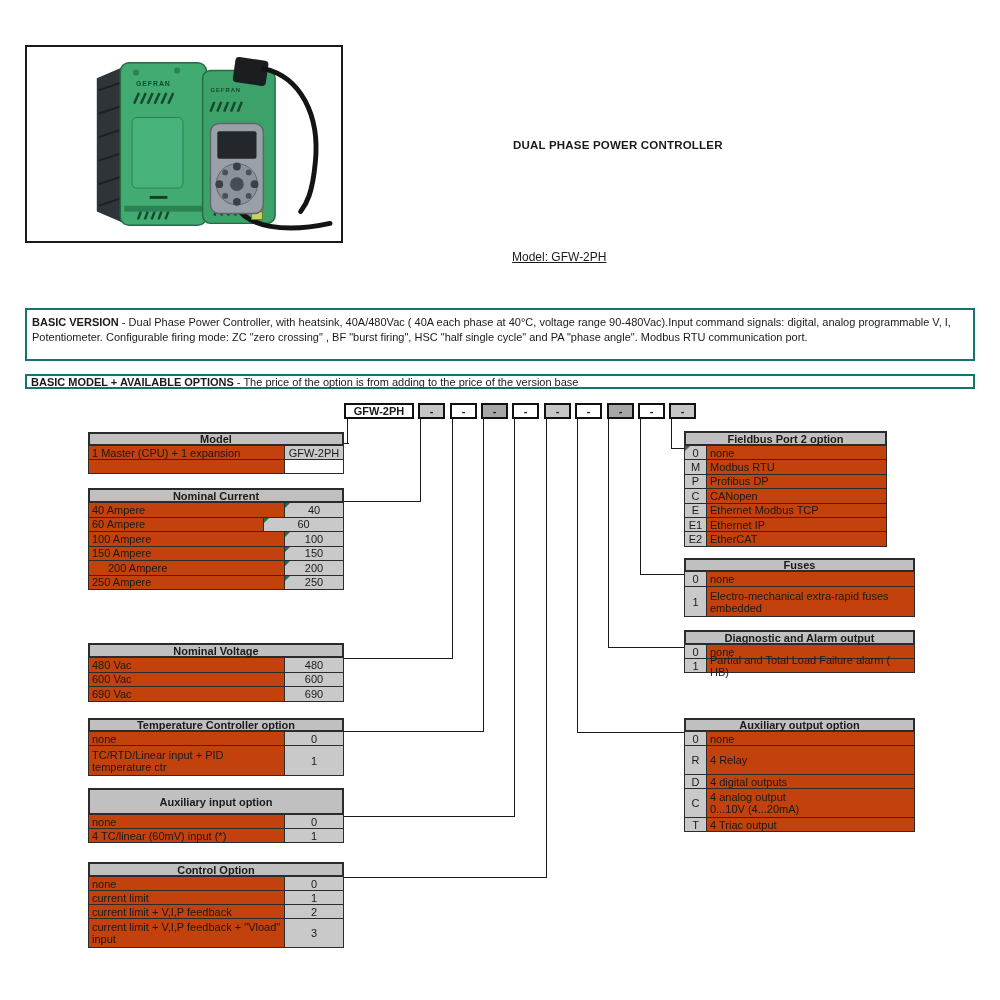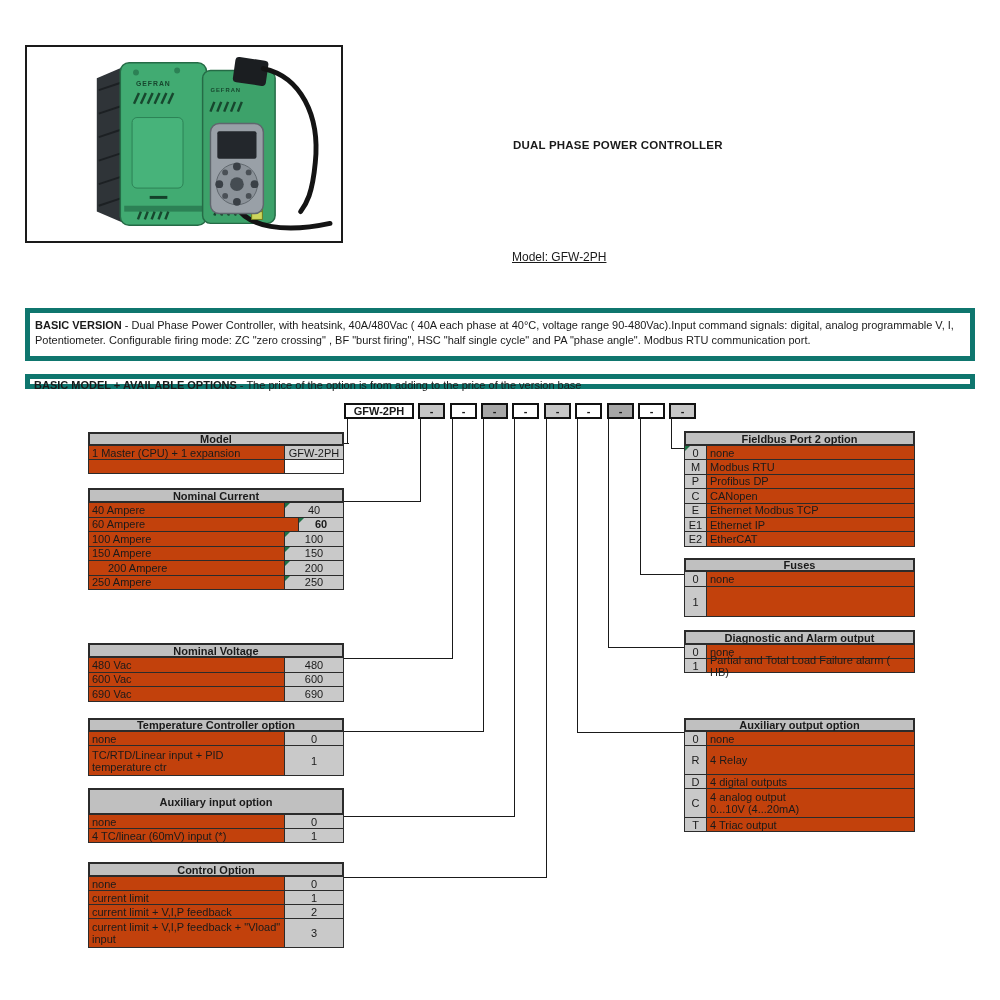--- a/index.html
+++ b/index.html
@@ -6,21 +6,21 @@
   .page{position:relative;width:1000px;height:1000px;background:#fff;
         font-family:"Liberation Sans",sans-serif;color:#1a1a1a;overflow:hidden;}
 
   .photo-box{position:absolute;left:25px;top:45px;width:318px;height:198px;
              border:2px solid #1a1a1a;background:#fff;box-sizing:border-box;}
   .photo-box svg{display:block;width:100%;height:100%;}
 
   .doc-title{position:absolute;left:513px;top:139px;font-size:11.5px;font-weight:bold;letter-spacing:.2px;}
   .model-line{position:absolute;left:512px;top:250px;font-size:12px;text-decoration:underline;}
 
-  .bar{position:absolute;left:25px;width:950px;border:5px solid #0f766e;font-size:11px;
+  .bar{position:absolute;left:25px;width:950px;border:2px solid #0f766e;font-size:11px;
        box-sizing:border-box;background:#fff;}
   .bar1{top:308px;height:53px;padding:5px 5px;line-height:14.5px;}
   .bar2{top:374px;height:15px;line-height:13px;padding:0 4px;}
 
   .code-box{position:absolute;left:344px;top:403px;width:70px;height:16px;border:2px solid #111;
             background:#fff;font-weight:bold;font-size:11px;display:flex;align-items:center;
             justify-content:center;box-sizing:border-box;z-index:2;}
   .ph-box{position:absolute;top:403px;width:27px;height:16px;border:2px solid #111;box-sizing:border-box;
           display:flex;align-items:center;justify-content:center;font-size:11px;font-weight:bold;z-index:2;}
 
@@ -160,21 +160,21 @@
       </div>
     </div>
   <div class="opt-table side-right" style="left:88px;top:488px;width:256px;">
       <div class="tbl-head" style="height: 15px;">Nominal Current</div>
       <div class="tbl-row" style="height: 14.5px;">
         <div class="cell-label">40 Ampere</div>
         <div class="cell-value" style="width: 59px;">40<span class="flag"></span></div>
       </div>
       <div class="tbl-row" style="height: 14.5px;">
         <div class="cell-label">60 Ampere</div>
-        <div class="cell-value" style="width: 45px; font-weight: bold;">60<span class="flag"></span></div>
+        <div class="cell-value" style="width: 80px;">60<span class="flag"></span></div>
       </div>
       <div class="tbl-row" style="height: 14.5px;">
         <div class="cell-label">100 Ampere</div>
         <div class="cell-value" style="width: 59px;">100<span class="flag"></span></div>
       </div>
       <div class="tbl-row" style="height: 14.5px;">
         <div class="cell-label">150 Ampere</div>
         <div class="cell-value" style="width: 59px;">150<span class="flag"></span></div>
       </div>
       <div class="tbl-row" style="height: 14.5px; padding-left: 16px;">
@@ -236,21 +236,21 @@
       <div class="tbl-row" style="height: 14px;">
         <div class="cell-label">current limit +  V,I,P feedback</div>
         <div class="cell-value" style="width: 59px;">2</div>
       </div>
       <div class="tbl-row" style="height: 29px;">
         <div class="cell-label">current limit +  V,I,P feedback + "Vload" input</div>
         <div class="cell-value" style="width: 59px;">3</div>
       </div>
     </div>
 
-  <div class="opt-table side-left" style="left:684px;top:431px;width:231px;">
+  <div class="opt-table side-left" style="left:684px;top:431px;width:203px;">
       <div class="tbl-head" style="height: 15px;">Fieldbus Port 2 option</div>
       <div class="tbl-row" style="height: 14.4px;">
         <div class="cell-value" style="width: 22px;">0<span class="flag"></span></div>
         <div class="cell-label">none</div>
       </div>
       <div class="tbl-row" style="height: 14.4px;">
         <div class="cell-value" style="width: 22px;">M</div>
         <div class="cell-label">Modbus RTU</div>
       </div>
       <div class="tbl-row" style="height: 14.4px;">
@@ -275,20 +275,21 @@
       </div>
     </div>
   <div class="opt-table side-left" style="left:684px;top:558px;width:231px;">
       <div class="tbl-head" style="height: 14px;">Fuses</div>
       <div class="tbl-row" style="height: 15px;">
         <div class="cell-value" style="width: 22px;">0</div>
         <div class="cell-label">none</div>
       </div>
       <div class="tbl-row" style="height: 30px;">
         <div class="cell-value" style="width: 22px;">1</div>
+        <div class="cell-label">Electro-mechanical extra-rapid fuses embedded</div>
       </div>
     </div>
   <div class="opt-table side-left" style="left:684px;top:630px;width:231px;">
       <div class="tbl-head" style="height: 15px;">Diagnostic and Alarm output</div>
       <div class="tbl-row" style="height: 14px;">
         <div class="cell-value" style="width: 22px;">0</div>
         <div class="cell-label">none</div>
       </div>
       <div class="tbl-row" style="height: 14px;">
         <div class="cell-value" style="width: 22px;">1</div>

